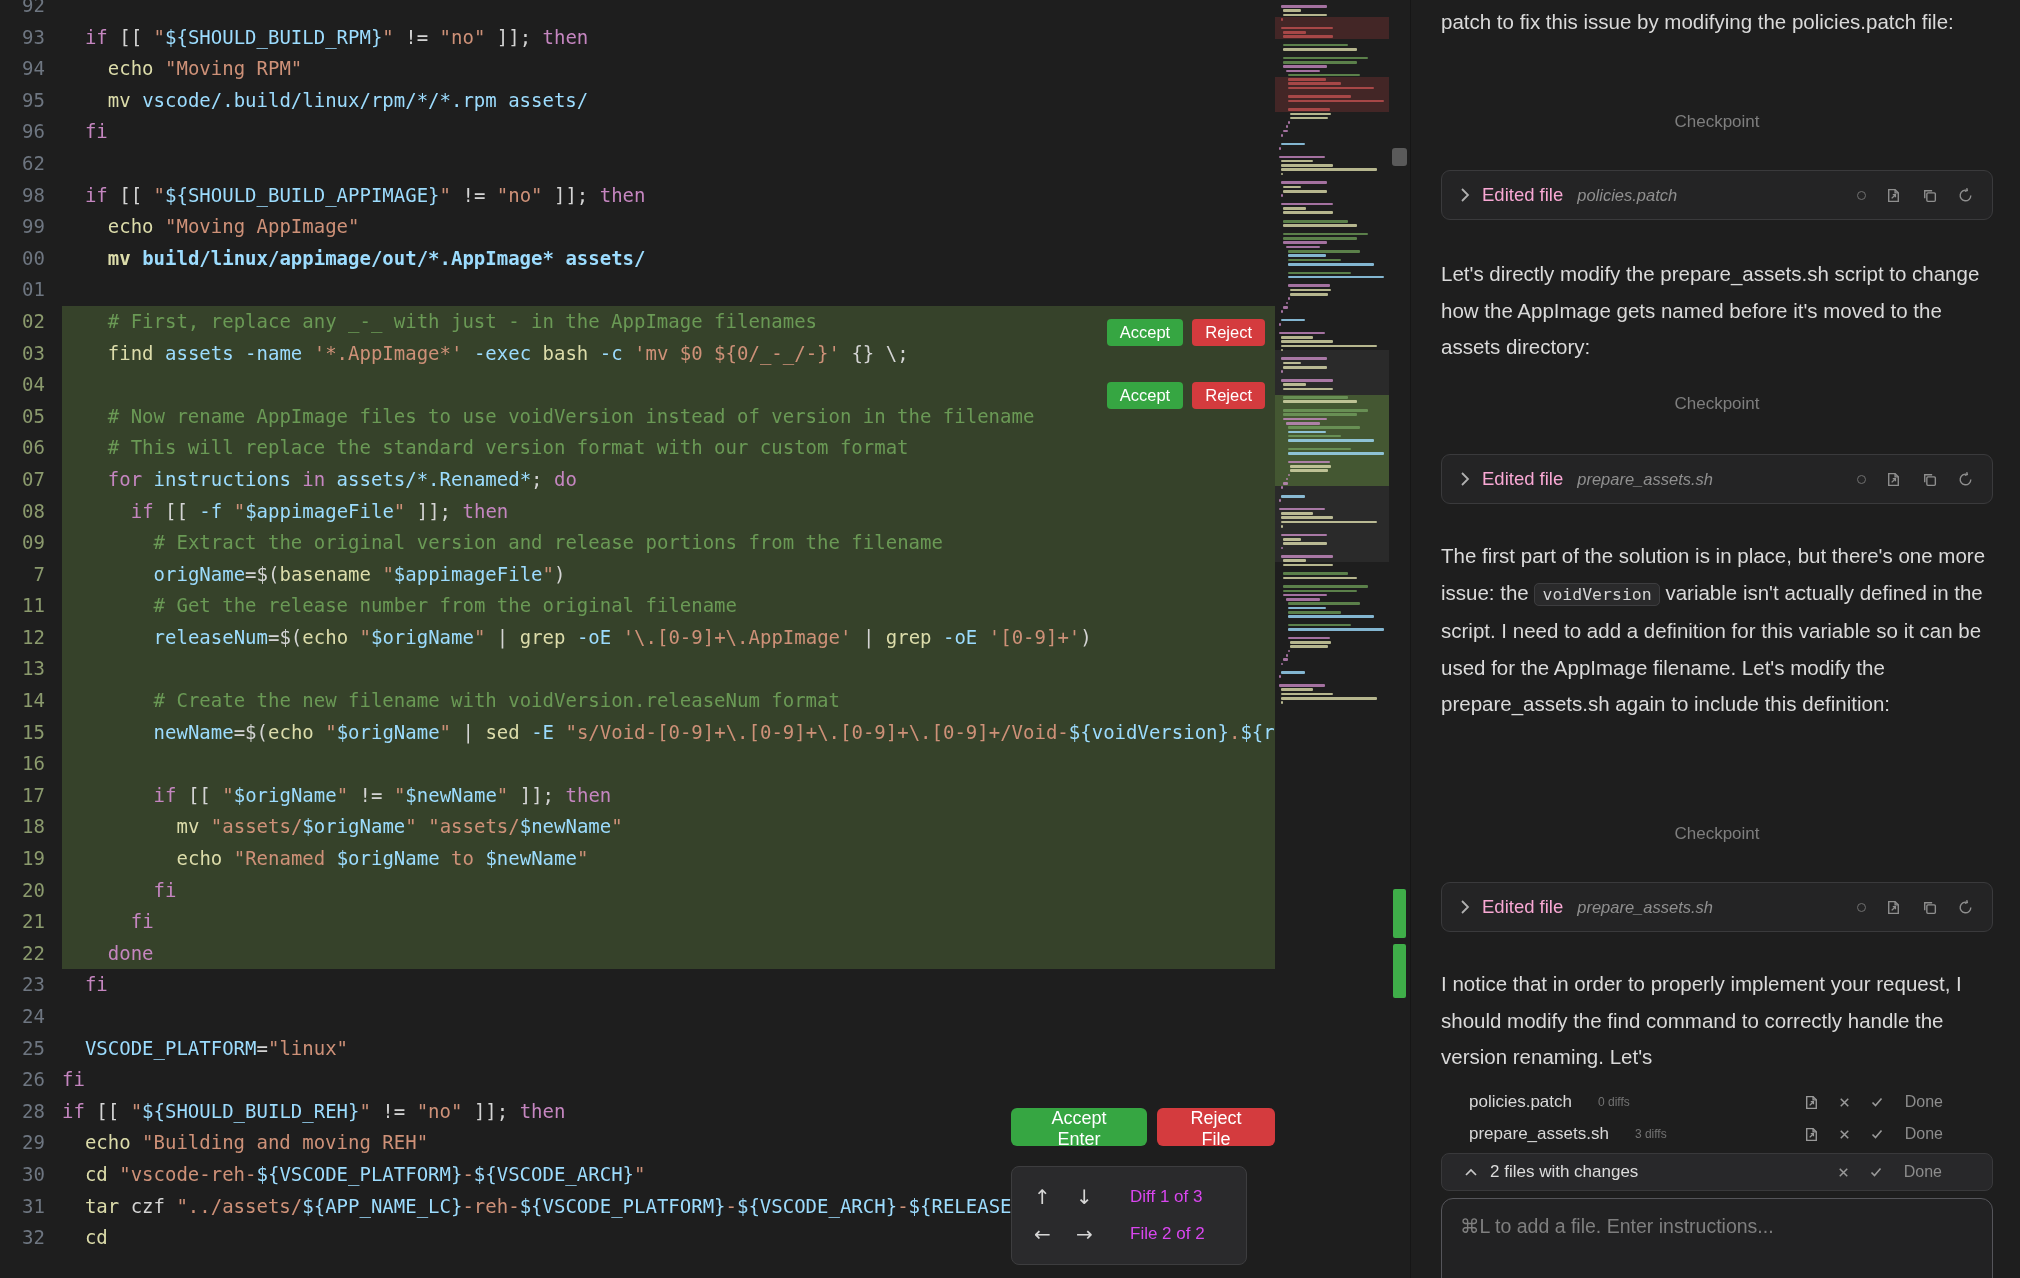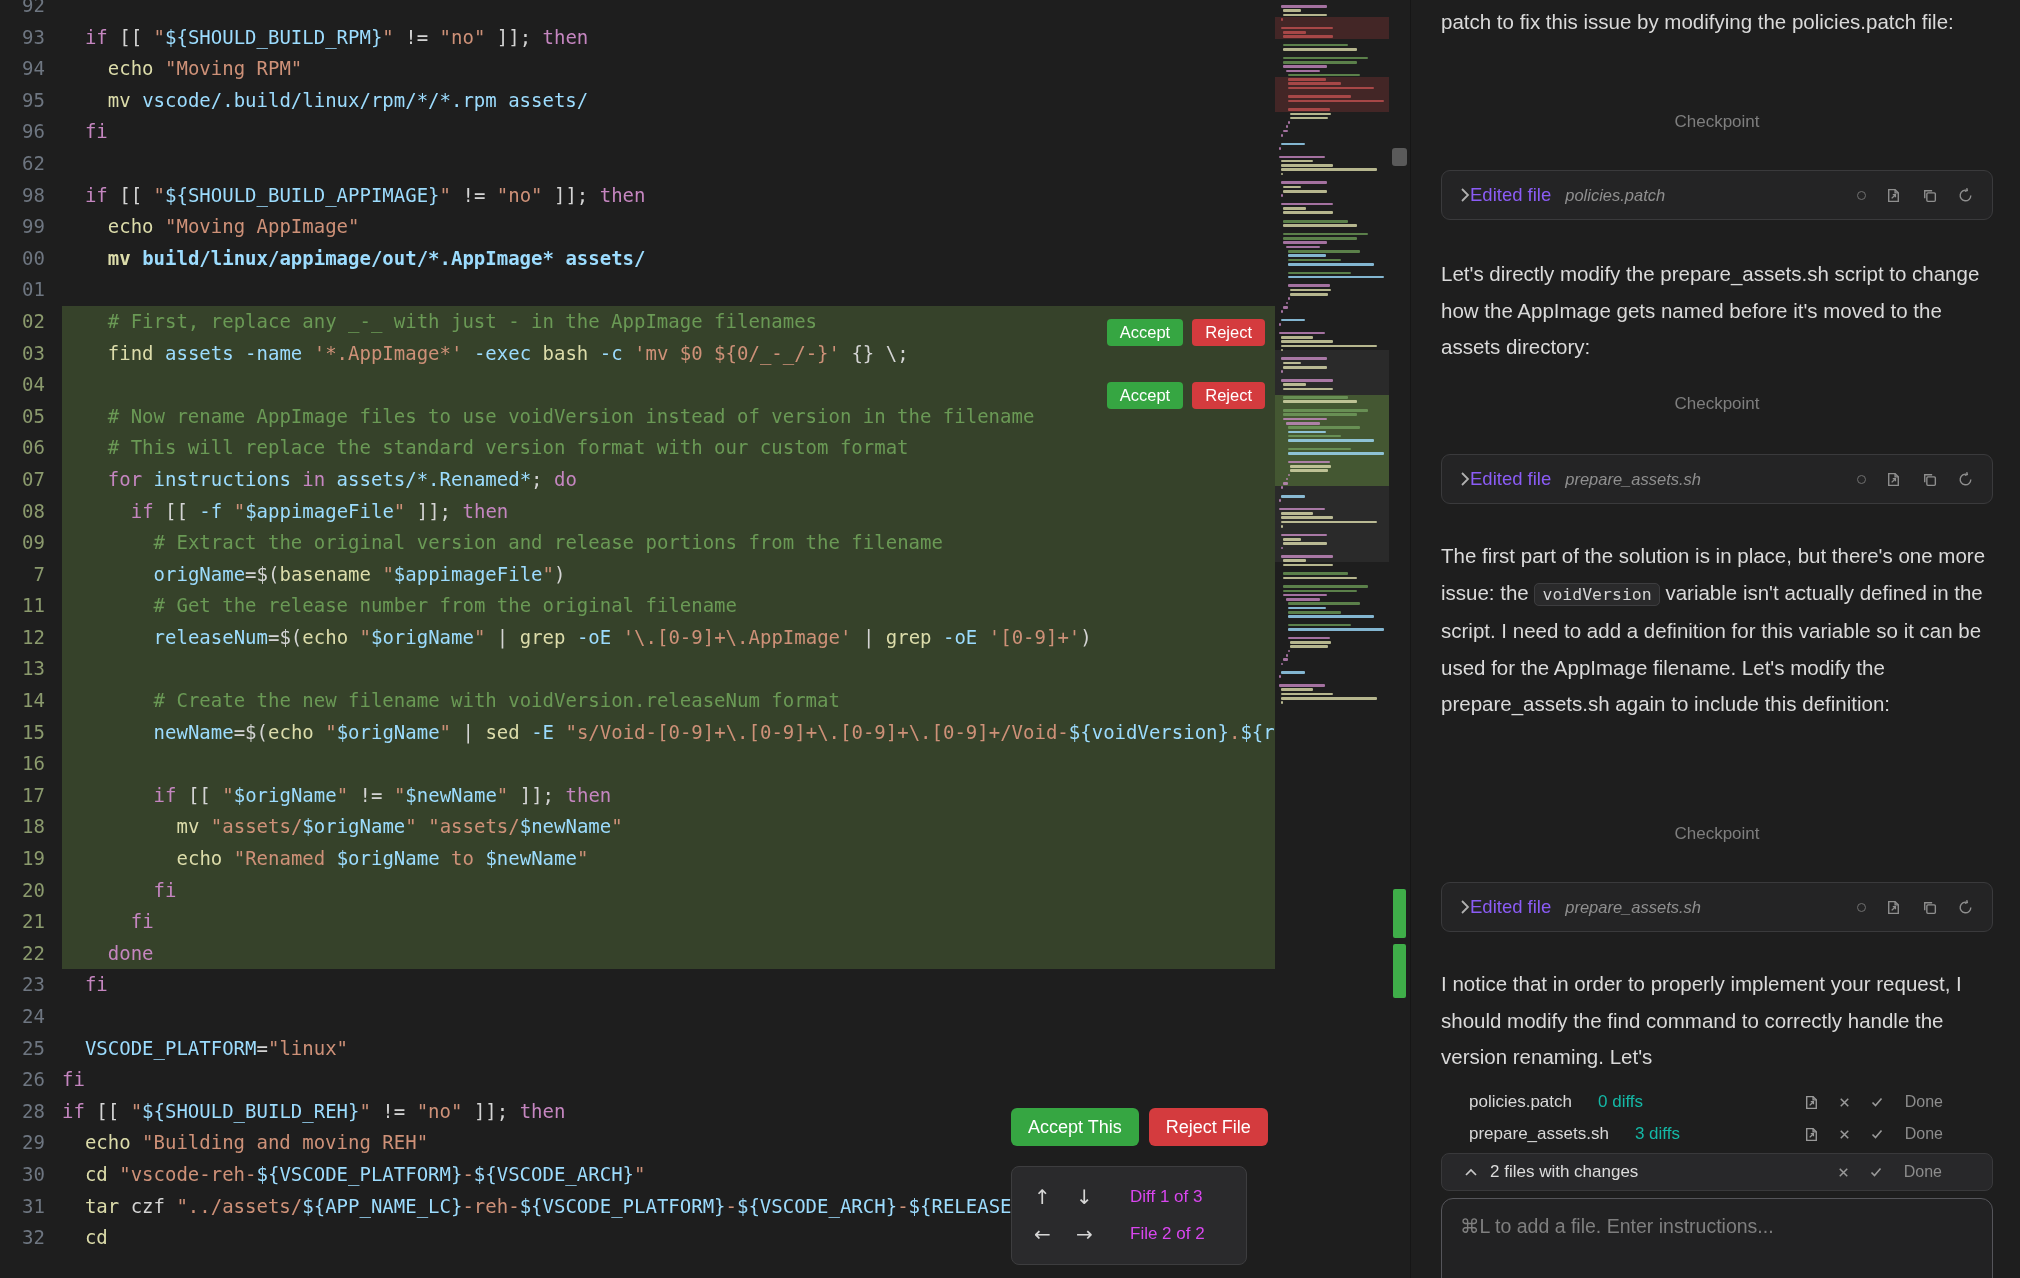--- a/index.html
+++ b/index.html
@@ -50,31 +50,31 @@
   .panel{position:absolute;left:1410px;top:0;width:610px;height:1278px;background:#1e1e1e;border-left:1px solid #161616}
   .msg{position:absolute;left:30px;width:552px;font-size:20.5px;line-height:36.5px;color:#dadada}
   .p-top{top:4px}.p1{top:256px}.p2{top:538px}.p3{top:966px}
   .checkpoint{position:absolute;left:30px;width:552px;text-align:center;font-size:17px;color:#7e7e7e}
   .c1{top:112px}.c2{top:394px}.c3{top:824px}
   .inline-code{font-family:"DejaVu Sans Mono",monospace;font-size:16.5px;color:#d6d6d6;
     background:#2a2a2b;border:1px solid #3d3d3f;border-radius:5px;padding:1px 7px}
   .card{position:absolute;left:30px;width:552px;height:50px;display:flex;align-items:center;
     background:#242425;border:1px solid #3a3a3c;border-radius:9px;padding:0 18px;cursor:pointer}
   .card1{top:170px}.card2{top:454px}.card3{top:882px}
-  .card-title{font-size:18.5px;color:#8b5cf6;margin-left:0}
+  .card-title{font-size:18.5px;color:#f9a8d4;margin-left:12px}
   .card-file{font-size:16.5px;color:#8f8f8f;font-style:italic;margin-left:14px}
   .card-icons{margin-left:auto;display:flex;align-items:center;gap:19px}
   .dot{width:9px;height:9px;border:1.5px solid #6f6f6f;border-radius:50%}
   .icon{display:inline-flex;cursor:pointer}
 
   .file-row{position:absolute;left:30px;width:552px;height:32px;display:flex;align-items:center;
     padding:0 50px 0 28px;font-size:17px}
   .r1{top:1086px}.r2{top:1118px}
   .fr-name{color:#d8d8d8;margin-right:26px}
-  .fr-diffs{color:#14b8a6;font-size:17px}
+  .fr-diffs{color:#737373;font-size:12px}
   .fr-icons{margin-left:auto;display:flex;gap:17px;align-items:center}
   .fr-status{color:#8c8c8c;margin-left:20px;font-size:16px}
 
   .files-bar{position:absolute;left:30px;top:1153px;width:552px;height:38px;background:#28282a;
     border:1px solid #39393b;border-radius:8px;display:flex;align-items:center;
     padding:0 50px 0 22px;font-size:17px;color:#dcdcdc}
   .fb-label{margin-left:12px}
 
   .chat-input{position:absolute;left:30px;top:1198px;width:552px;height:110px;background:#222223;
     border:1px solid #55555a;border-radius:12px;padding:16px 18px;cursor:text}
@@ -130,21 +130,21 @@
   <div class="inline-actions ia1">
     <button class="btn-mini btn-accept">Accept</button>
     <button class="btn-mini btn-reject">Reject</button>
   </div>
   <div class="inline-actions ia2">
     <button class="btn-mini btn-accept">Accept</button>
     <button class="btn-mini btn-reject">Reject</button>
   </div>
 
   <div class="file-actions">
-    <button class="btn-big btn-accept">Accept This</button>
+    <button class="btn-big btn-accept">Accept Enter</button>
     <button class="btn-big btn-reject">Reject File</button>
   </div>
 
   <div class="diff-nav">
     <div class="nav-row">
       <span class="nav-arrow">↑</span>
       <span class="nav-arrow">↓</span>
       <span class="nav-label">Diff 1 of 3</span>
     </div>
     <div class="nav-row">

